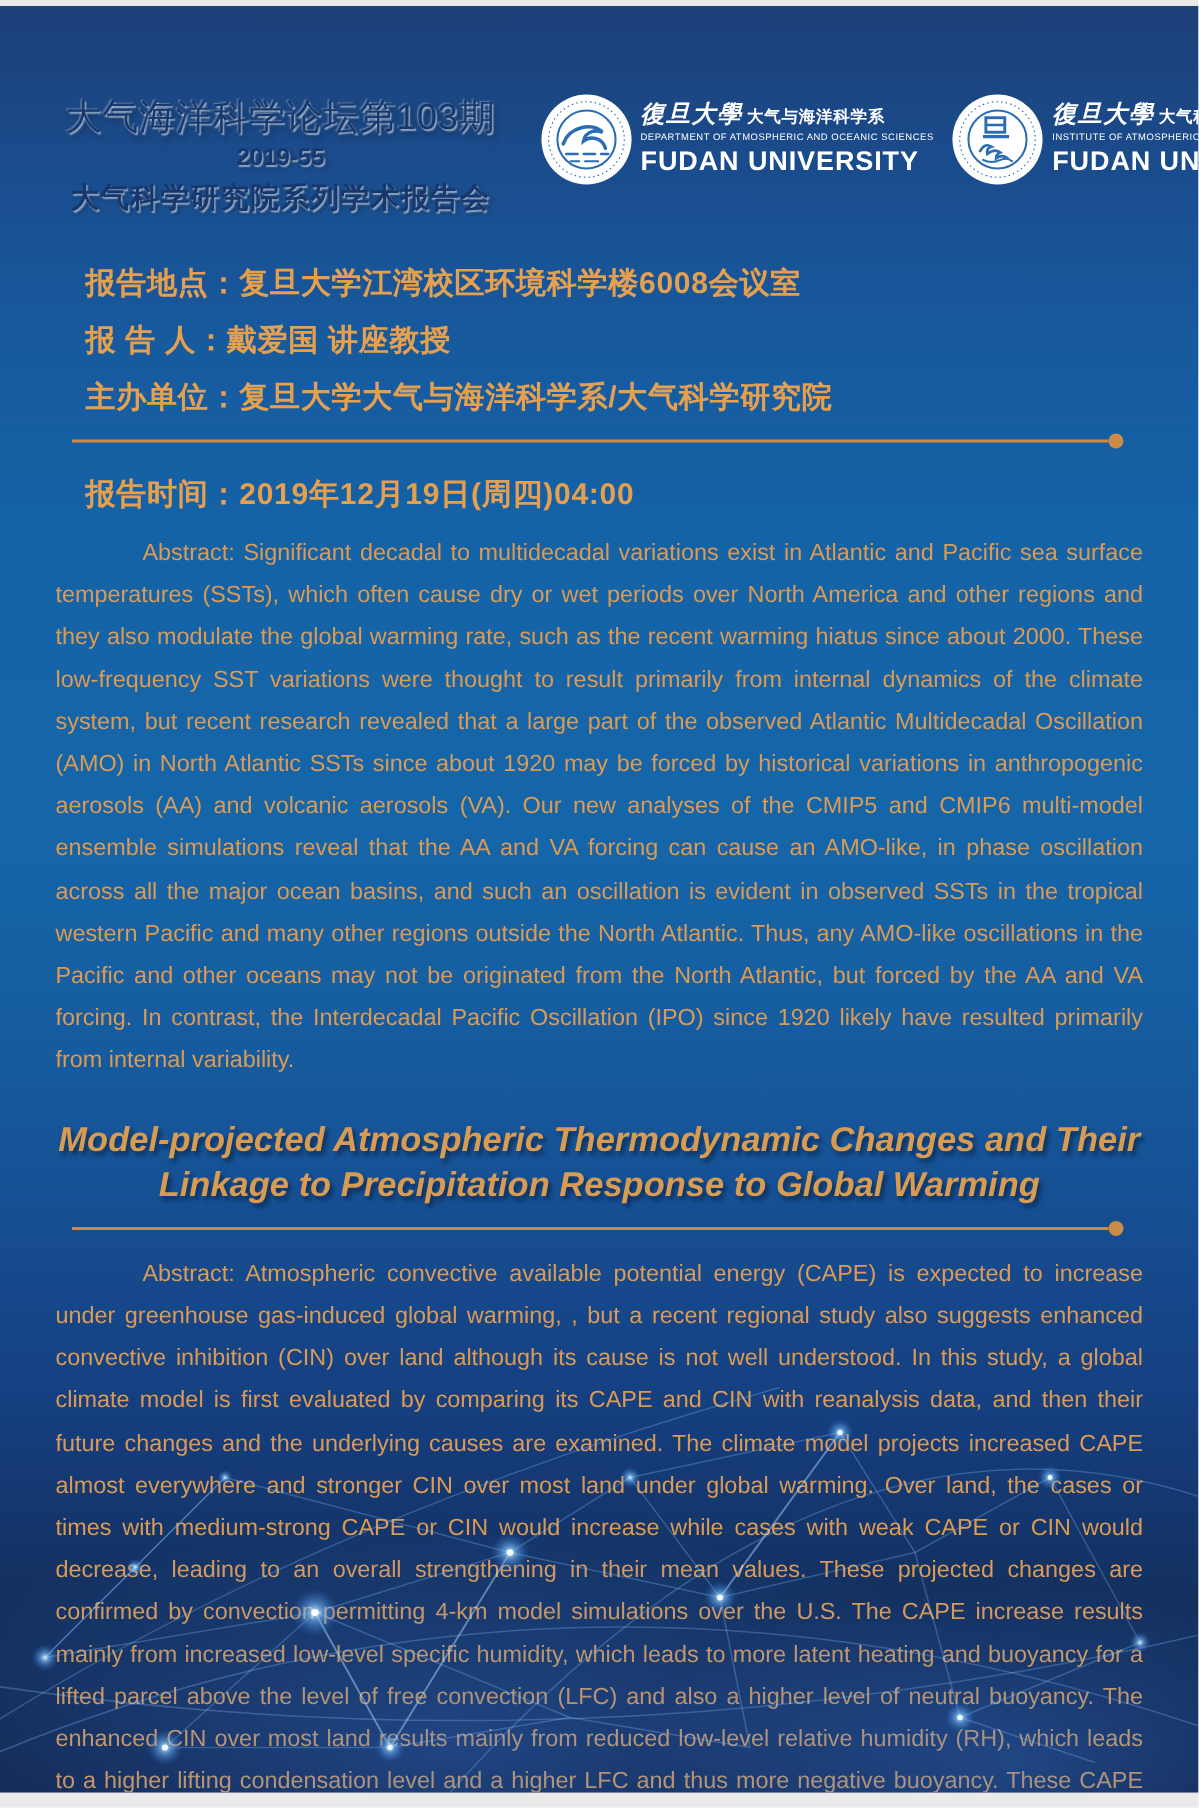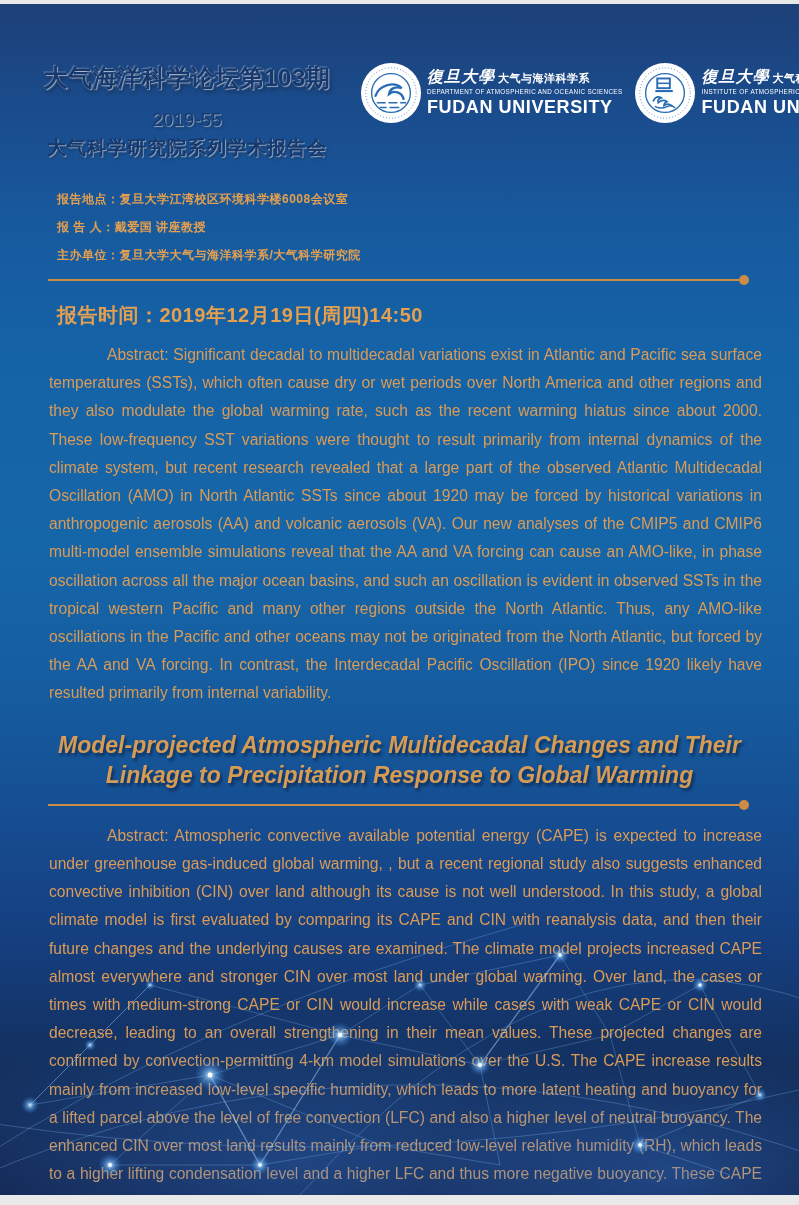--- a/index.html
+++ b/index.html
@@ -13,63 +13,63 @@
     position:absolute;top:4px;left:0;width:799px;height:1191px;overflow:hidden;
     background:linear-gradient(180deg,
       #1d4078 0%, #1a4c8d 9%, #175a9e 19%, #1563a7 30%,
       #1566a9 46%, #155c9f 58%, #164c90 69%, #153e7e 79%,
       #13305f 89%, #11234b 100%);
   }
   
   .header{display:flex;align-items:flex-start;padding:58px 14px 0 26px;}
   .series-block{width:322px;text-align:center;flex:0 0 auto;}
   .series-title{
-    font-size:24px;font-weight:bold;color:#16386e;letter-spacing:0.5px;
+    font-size:24px;font-weight:normal;color:#16386e;letter-spacing:0.5px;
     text-shadow:1px 1px 1px rgba(255,255,255,.55), -1px -1px 1px rgba(255,255,255,.30),
                 2px 3px 4px rgba(0,0,0,.35);
     white-space:nowrap;
   }
   .series-number{
-    font-size:19px;font-weight:normal;color:#16386e;margin-top:15px;
+    font-size:16px;font-weight:bold;color:#16386e;margin-top:3px;
     text-shadow:1px 1px 1px rgba(255,255,255,.55),2px 2px 3px rgba(0,0,0,.3);
   }
   .series-subtitle{
     font-size:19px;font-weight:bold;color:#16386e;margin-top:4px;letter-spacing:1px;
     text-shadow:1px 1px 1px rgba(255,255,255,.55),2px 2px 3px rgba(0,0,0,.3);
     white-space:nowrap;
   }
   .logo-group{display:flex;align-items:center;margin-left:12px;flex:0 0 auto;}
   .emblem{width:62px;height:62px;flex:0 0 auto;margin-right:5px;}
   .logo-text{color:#ffffff;line-height:1.1;}
   .logo-row1{display:flex;align-items:baseline;white-space:nowrap;}
   .logo-cal{font-family:"Liberation Serif","DejaVu Serif",serif;font-weight:bold;
     font-style:italic;font-size:16px;letter-spacing:1px;margin-right:3px;}
   .logo-dept-cn{font-size:11px;font-weight:bold;letter-spacing:0.5px;}
   .logo-dept-en{font-size:6.3px;letter-spacing:0.35px;margin-top:3px;white-space:nowrap;}
   .logo-univ{font-size:18px;font-weight:bold;letter-spacing:0.6px;margin-top:2px;}
   
   .info{padding:30px 0 0 57px;}
-  .info-line{font-size:12px;font-weight:bold;color:#e5a04f;margin-bottom:11px;
+  .info-line{font-size:20px;font-weight:bold;color:#e5a04f;margin-bottom:11px;
     letter-spacing:0.5px;}
   
   .talk-title{
     text-align:center;font-size:23px;font-weight:bold;font-style:italic;
     color:#d89b52;line-height:1.33;padding:0 30px;
     text-shadow:2px 3px 3px rgba(8,20,45,.55);
     font-family:"Liberation Sans","DejaVu Sans",sans-serif;
   }
   .talk-title.first{margin-top:24px;}
   .talk-title.second{margin-top:22px;}
   .divider{display:flex;align-items:center;margin:9px 50px 0 48px;}
   .divider .line{flex:1;height:2px;background:#cd8c46;}
   .divider .dot{width:10px;height:10px;border-radius:50%;background:#cd8c46;flex:0 0 auto;}
   .time-line{font-size:20px;font-weight:bold;color:#e5a04f;margin:17px 0 0 57px;
     letter-spacing:0.5px;}
   .abstract{
-    margin:12px 37px 0 49px;text-align:justify;color:#dc9b55;
+    margin:12px 37px 0 37px;text-align:justify;color:#dc9b55;
     font-size:15.6px;line-height:28.2px;text-indent:58px;font-weight:500;
   }
   
   .network{position:absolute;left:0;bottom:0;width:799px;height:330px;pointer-events:none;}
 </style>
 </head>
 <body>
 
 <div class="page">
   <div class="poster">
@@ -198,24 +198,24 @@
     <div class="info">
       <div class="info-line"><span>报告地点：</span><span>复旦大学江湾校区环境科学楼6008会议室</span></div>
       <div class="info-line"><span>报 告 人：</span><span>戴爱国 讲座教授</span></div>
       <div class="info-line"><span>主办单位：</span><span>复旦大学大气与海洋科学系/大气科学研究院</span></div>
     </div>
 
     <div class="divider">
       <div class="line"></div>
       <div class="dot"></div>
     </div>
-    <div class="time-line"><span>报告时间：</span><span>2019年12月19日(周四)14:50</span></div>
+    <div class="time-line"><span>报告时间：</span><span>2019年12月19日(周四)04:00</span></div>
     <div class="abstract">Abstract: Significant decadal to multidecadal variations exist in Atlantic and Pacific sea surface temperatures (SSTs), which often cause dry or wet periods over North America and other regions and they also modulate the global warming rate, such as the recent warming hiatus since about 2000. These low-frequency SST variations were thought to result primarily from internal dynamics of the climate system, but recent research revealed that a large part of the observed Atlantic Multidecadal Oscillation (AMO) in North Atlantic SSTs since about 1920 may be forced by historical variations in anthropogenic aerosols (AA) and volcanic aerosols (VA). Our new analyses of the CMIP5 and CMIP6 multi-model ensemble simulations reveal that the AA and VA forcing can cause an AMO-like, in phase oscillation across all the major ocean basins, and such an oscillation is evident in observed SSTs in the tropical western Pacific and many other regions outside the North Atlantic. Thus, any AMO-like oscillations in the Pacific and other oceans may not be originated from the North Atlantic, but forced by the AA and VA forcing. In contrast, the Interdecadal Pacific Oscillation (IPO) since 1920 likely have resulted primarily from internal variability.</div>
 
-    <div class="talk-title second">Model-projected Atmospheric Multidecadal Changes and Their Linkage to Precipitation Response to Global Warming</div>
+    <div class="talk-title second">Model-projected Atmospheric Thermodynamic Changes and Their Linkage to Precipitation Response to Global Warming</div>
     <div class="divider">
       <div class="line"></div>
       <div class="dot"></div>
     </div>
     <div class="abstract">Abstract: Atmospheric convective available potential energy (CAPE) is expected to increase under greenhouse gas-induced global warming, , but a recent regional study also suggests enhanced convective inhibition (CIN) over land although its cause is not well understood. In this study, a global climate model is first evaluated by comparing its CAPE and CIN with reanalysis data, and then their future changes and the underlying causes are examined. The climate model projects increased CAPE almost everywhere and stronger CIN over most land under global warming. Over land, the cases or times with medium-strong CAPE or CIN would increase while cases with weak CAPE or CIN would decrease, leading to an overall strengthening in their mean values. These projected changes are confirmed by convection-permitting 4-km model simulations over the U.S. The CAPE increase results mainly from increased low-level specific humidity, which leads to more latent heating and buoyancy for a lifted parcel above the level of free convection (LFC) and also a higher level of neutral buoyancy. The enhanced CIN over most land results mainly from reduced low-level relative humidity (RH), which leads to a higher lifting condensation level and a higher LFC and thus more negative buoyancy. These CAPE and CIN changes may help us explain why light-moderate precipitation may decrease while intense precipitation may increase under greenhouse gas-induced global warming.</div>
 
   </div>
 </div>
 
 </body></html>

